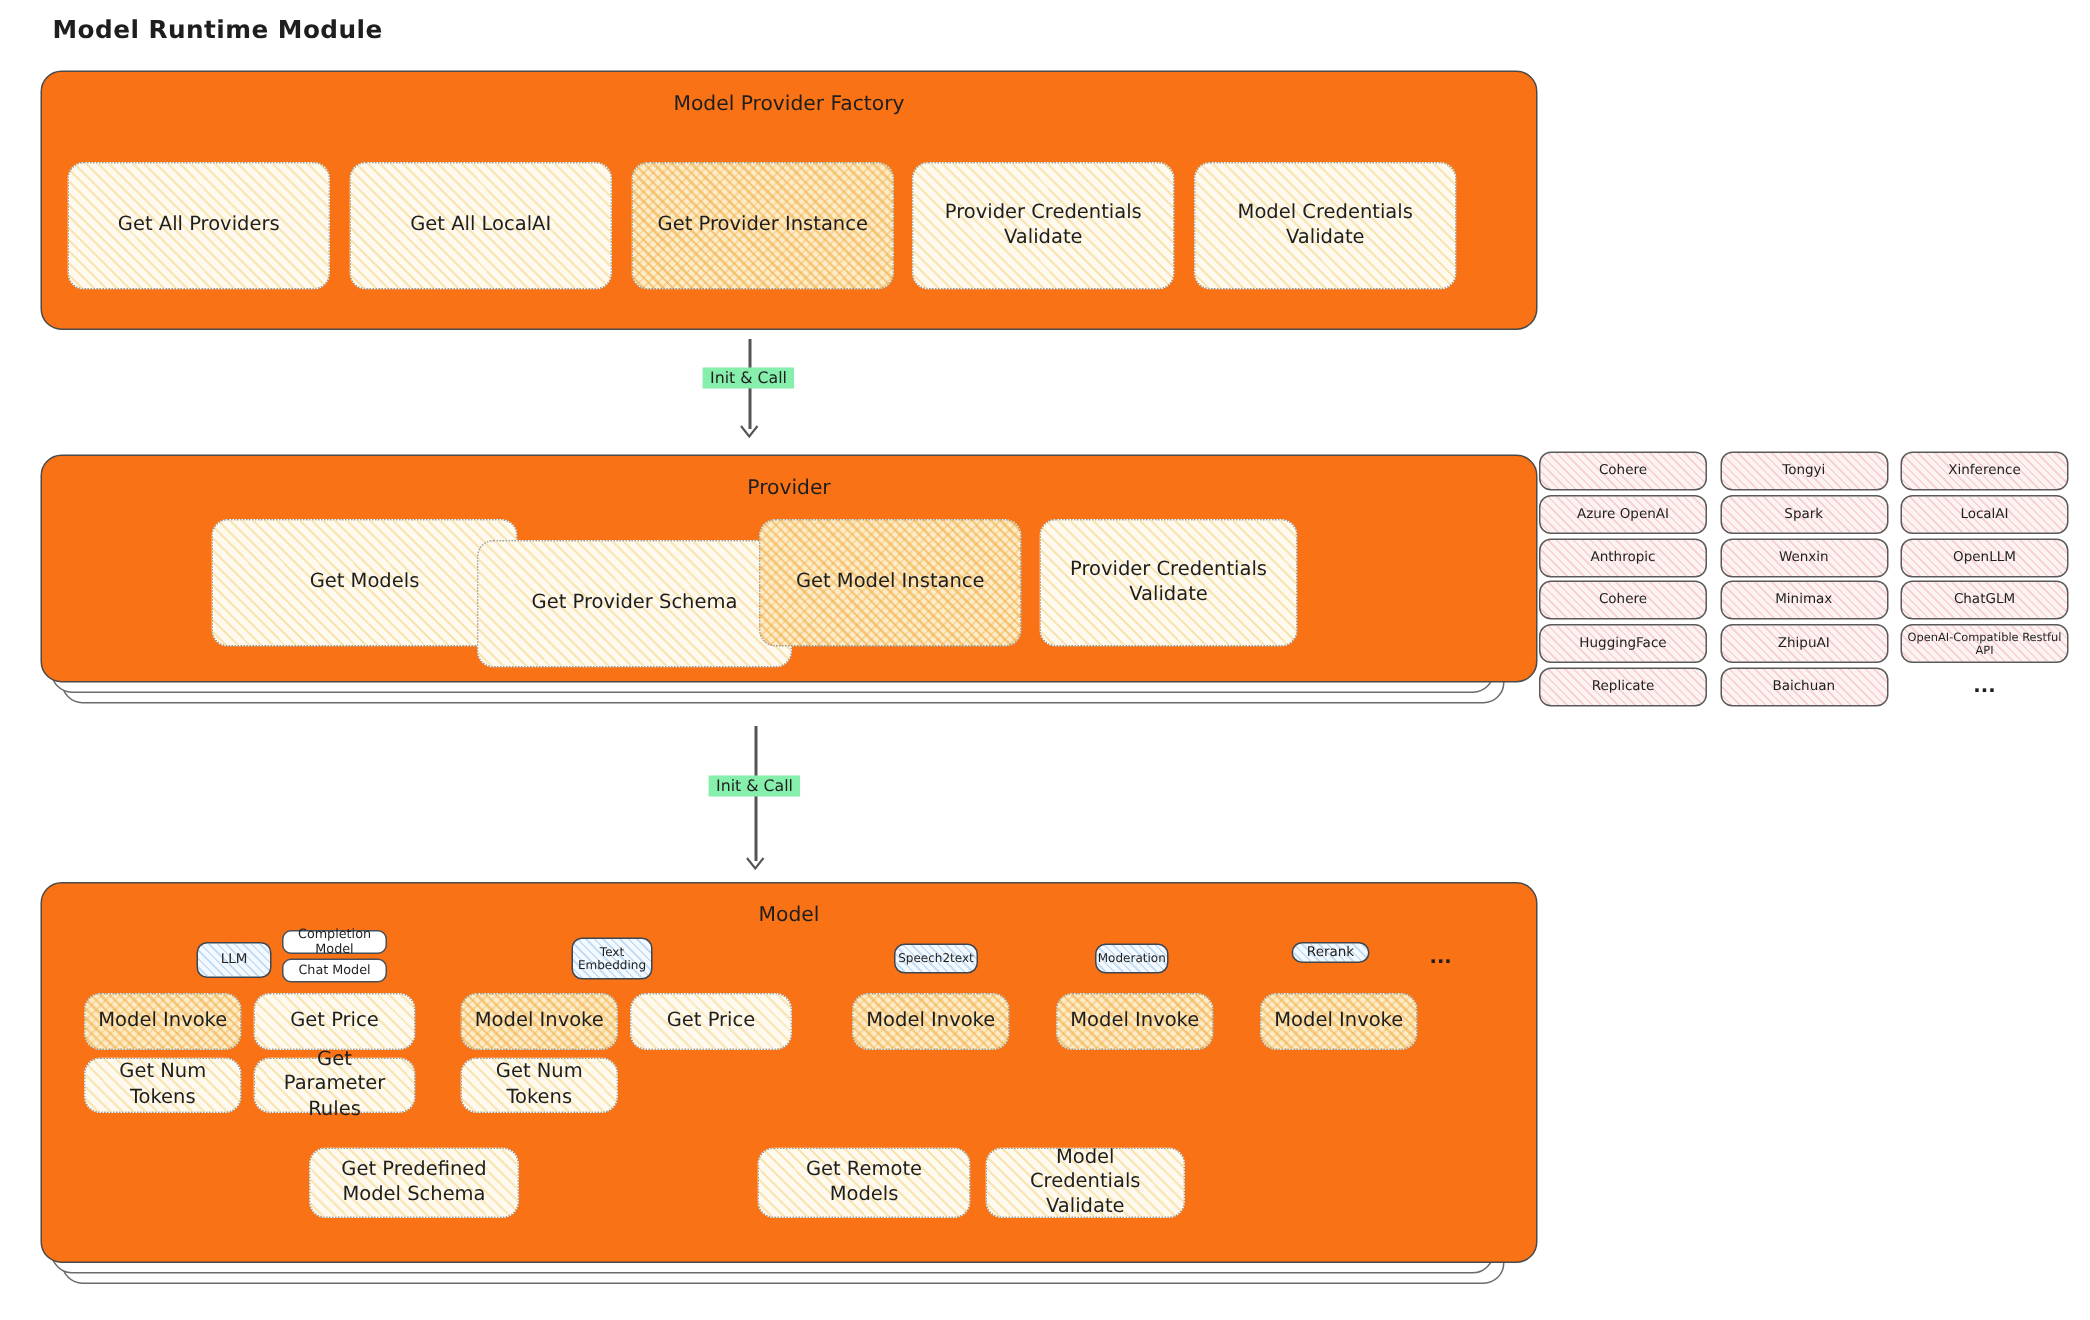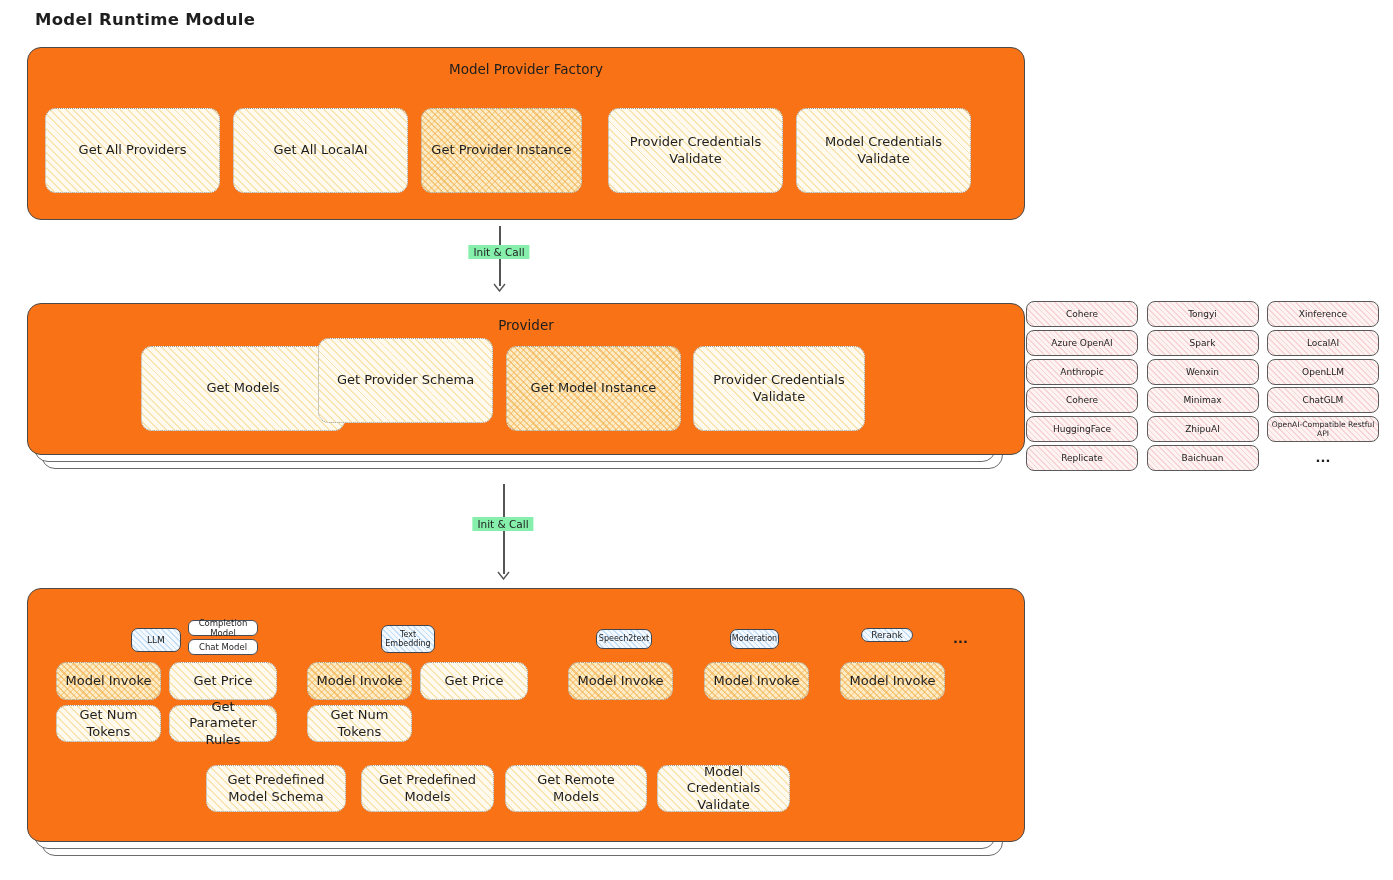--- a/index.html
+++ b/index.html
@@ -50,39 +50,39 @@
 <body>
 
 <div class="canvas">
 
   <div class="diagram-title">Model Runtime Module</div>
 
   <div class="bigbox" style="left:27px;top:47px;width:960px;height:171px">
     <div class="boxtitle">Model Provider Factory</div>
     <div class="btn" style="left:17px;top:60px;width:175px;height:85px">Get All Providers</div>
     <div class="btn" style="left:205px;top:60px;width:175px;height:85px">Get All LocalAI</div>
-    <div class="btn hl" style="left:393px;top:60px;width:161px;height:85px">Get Provider Instance</div>
+    <div class="btn hl" style="left:393px;top:60px;width:175px;height:85px">Get Provider Instance</div>
     <div class="btn" style="left:580px;top:60px;width:175px;height:85px">Provider Credentials Validate</div>
     <div class="btn" style="left:768px;top:60px;width:175px;height:85px">Model Credentials Validate</div>
   </div>
 
   <div class="arrow" style="left:492px;top:226px;height:66px">
     <div class="vline" style="left:7px;top:0;height:60px"></div>
     <svg class="ahead" style="left:0px;top:57px" width="15" height="9">
       <path d="M2 1 L7.5 8 L13 1" stroke="#555" stroke-width="1.4" fill="none"></path>
     </svg>
     <span class="alabel" style="left:7px;top:26px">Init &amp; Call</span>
   </div>
 
   <div class="stack-layer" style="left:41px;top:317px;width:960px;height:150px"></div>
   <div class="stack-layer" style="left:34px;top:310px;width:960px;height:150px"></div>
   <div class="bigbox" style="left:27px;top:303px;width:960px;height:150px">
     <div class="boxtitle">Provider</div>
     <div class="btn" style="left:113px;top:42px;width:204px;height:85px">Get Models</div>
-    <div class="btn" style="left:290px;top:34px;width:175px;height:85px">Get Provider Schema</div>
+    <div class="btn" style="left:290px;top:56px;width:210px;height:85px">Get Provider Schema</div>
     <div class="btn hl" style="left:478px;top:42px;width:175px;height:85px">Get Model Instance</div>
     <div class="btn" style="left:665px;top:42px;width:172px;height:85px">Provider Credentials Validate</div>
   </div>
 
   <div class="provider-grid">
     <div class="pinkbox">Cohere</div>
     <div class="pinkbox">Tongyi</div>
     <div class="pinkbox">Xinference</div>
     <div class="pinkbox">Azure OpenAI</div>
     <div class="pinkbox">Spark</div>
@@ -105,20 +105,21 @@
     <div class="vline" style="left:7px;top:0;height:90px"></div>
     <svg class="ahead" style="left:0px;top:87px" width="15" height="9">
       <path d="M2 1 L7.5 8 L13 1" stroke="#555" stroke-width="1.4" fill="none"></path>
     </svg>
     <span class="alabel" style="left:7px;top:40px">Init &amp; Call</span>
   </div>
 
   <div class="stack-layer" style="left:41px;top:602px;width:960px;height:252px"></div>
   <div class="stack-layer" style="left:34px;top:595px;width:960px;height:252px"></div>
   <div class="bigbox" style="left:27px;top:588px;width:960px;height:252px">
+    <div class="boxtitle">Model</div>
 
     <div class="tag" style="left:103px;top:39px;width:50px;height:24px">LLM</div>
     <div class="minitag" style="left:160px;top:31px;width:70px;height:16px">Completion Model</div>
     <div class="minitag" style="left:160px;top:50px;width:70px;height:16px">Chat Model</div>
     <div class="tag" style="left:353px;top:36px;width:54px;height:28px;font-size:8px">Text Embedding</div>
     <div class="tag" style="left:568px;top:40px;width:56px;height:20px;font-size:8px">Speech2text</div>
     <div class="tag" style="left:702px;top:40px;width:49px;height:20px;font-size:8px">Moderation</div>
     <div class="tag" style="left:833px;top:39px;width:52px;height:14px">Rerank</div>
     <div class="ellipsis" style="left:925px;top:42px">...</div>
 
@@ -128,18 +129,17 @@
     <div class="btn" style="left:392px;top:73px;width:108px;height:38px">Get Price</div>
     <div class="btn hl" style="left:540px;top:73px;width:105px;height:38px">Model Invoke</div>
     <div class="btn hl" style="left:676px;top:73px;width:105px;height:38px">Model Invoke</div>
     <div class="btn hl" style="left:812px;top:73px;width:105px;height:38px">Model Invoke</div>
 
     <div class="btn" style="left:28px;top:116px;width:105px;height:37px">Get Num Tokens</div>
     <div class="btn" style="left:141px;top:116px;width:108px;height:37px">Get Parameter Rules</div>
     <div class="btn" style="left:279px;top:116px;width:105px;height:37px">Get Num Tokens</div>
 
     <div class="btn" style="left:178px;top:176px;width:140px;height:47px">Get Predefined Model Schema</div>
-    <div class="btn" style="left:333px;top:176px;width:133px;height:47px">Get Predefined Models</div>
     <div class="btn" style="left:477px;top:176px;width:142px;height:47px">Get Remote Models</div>
     <div class="btn" style="left:629px;top:176px;width:133px;height:47px">Model Credentials Validate</div>
   </div>
 
 </div>
 
 </body></html>

